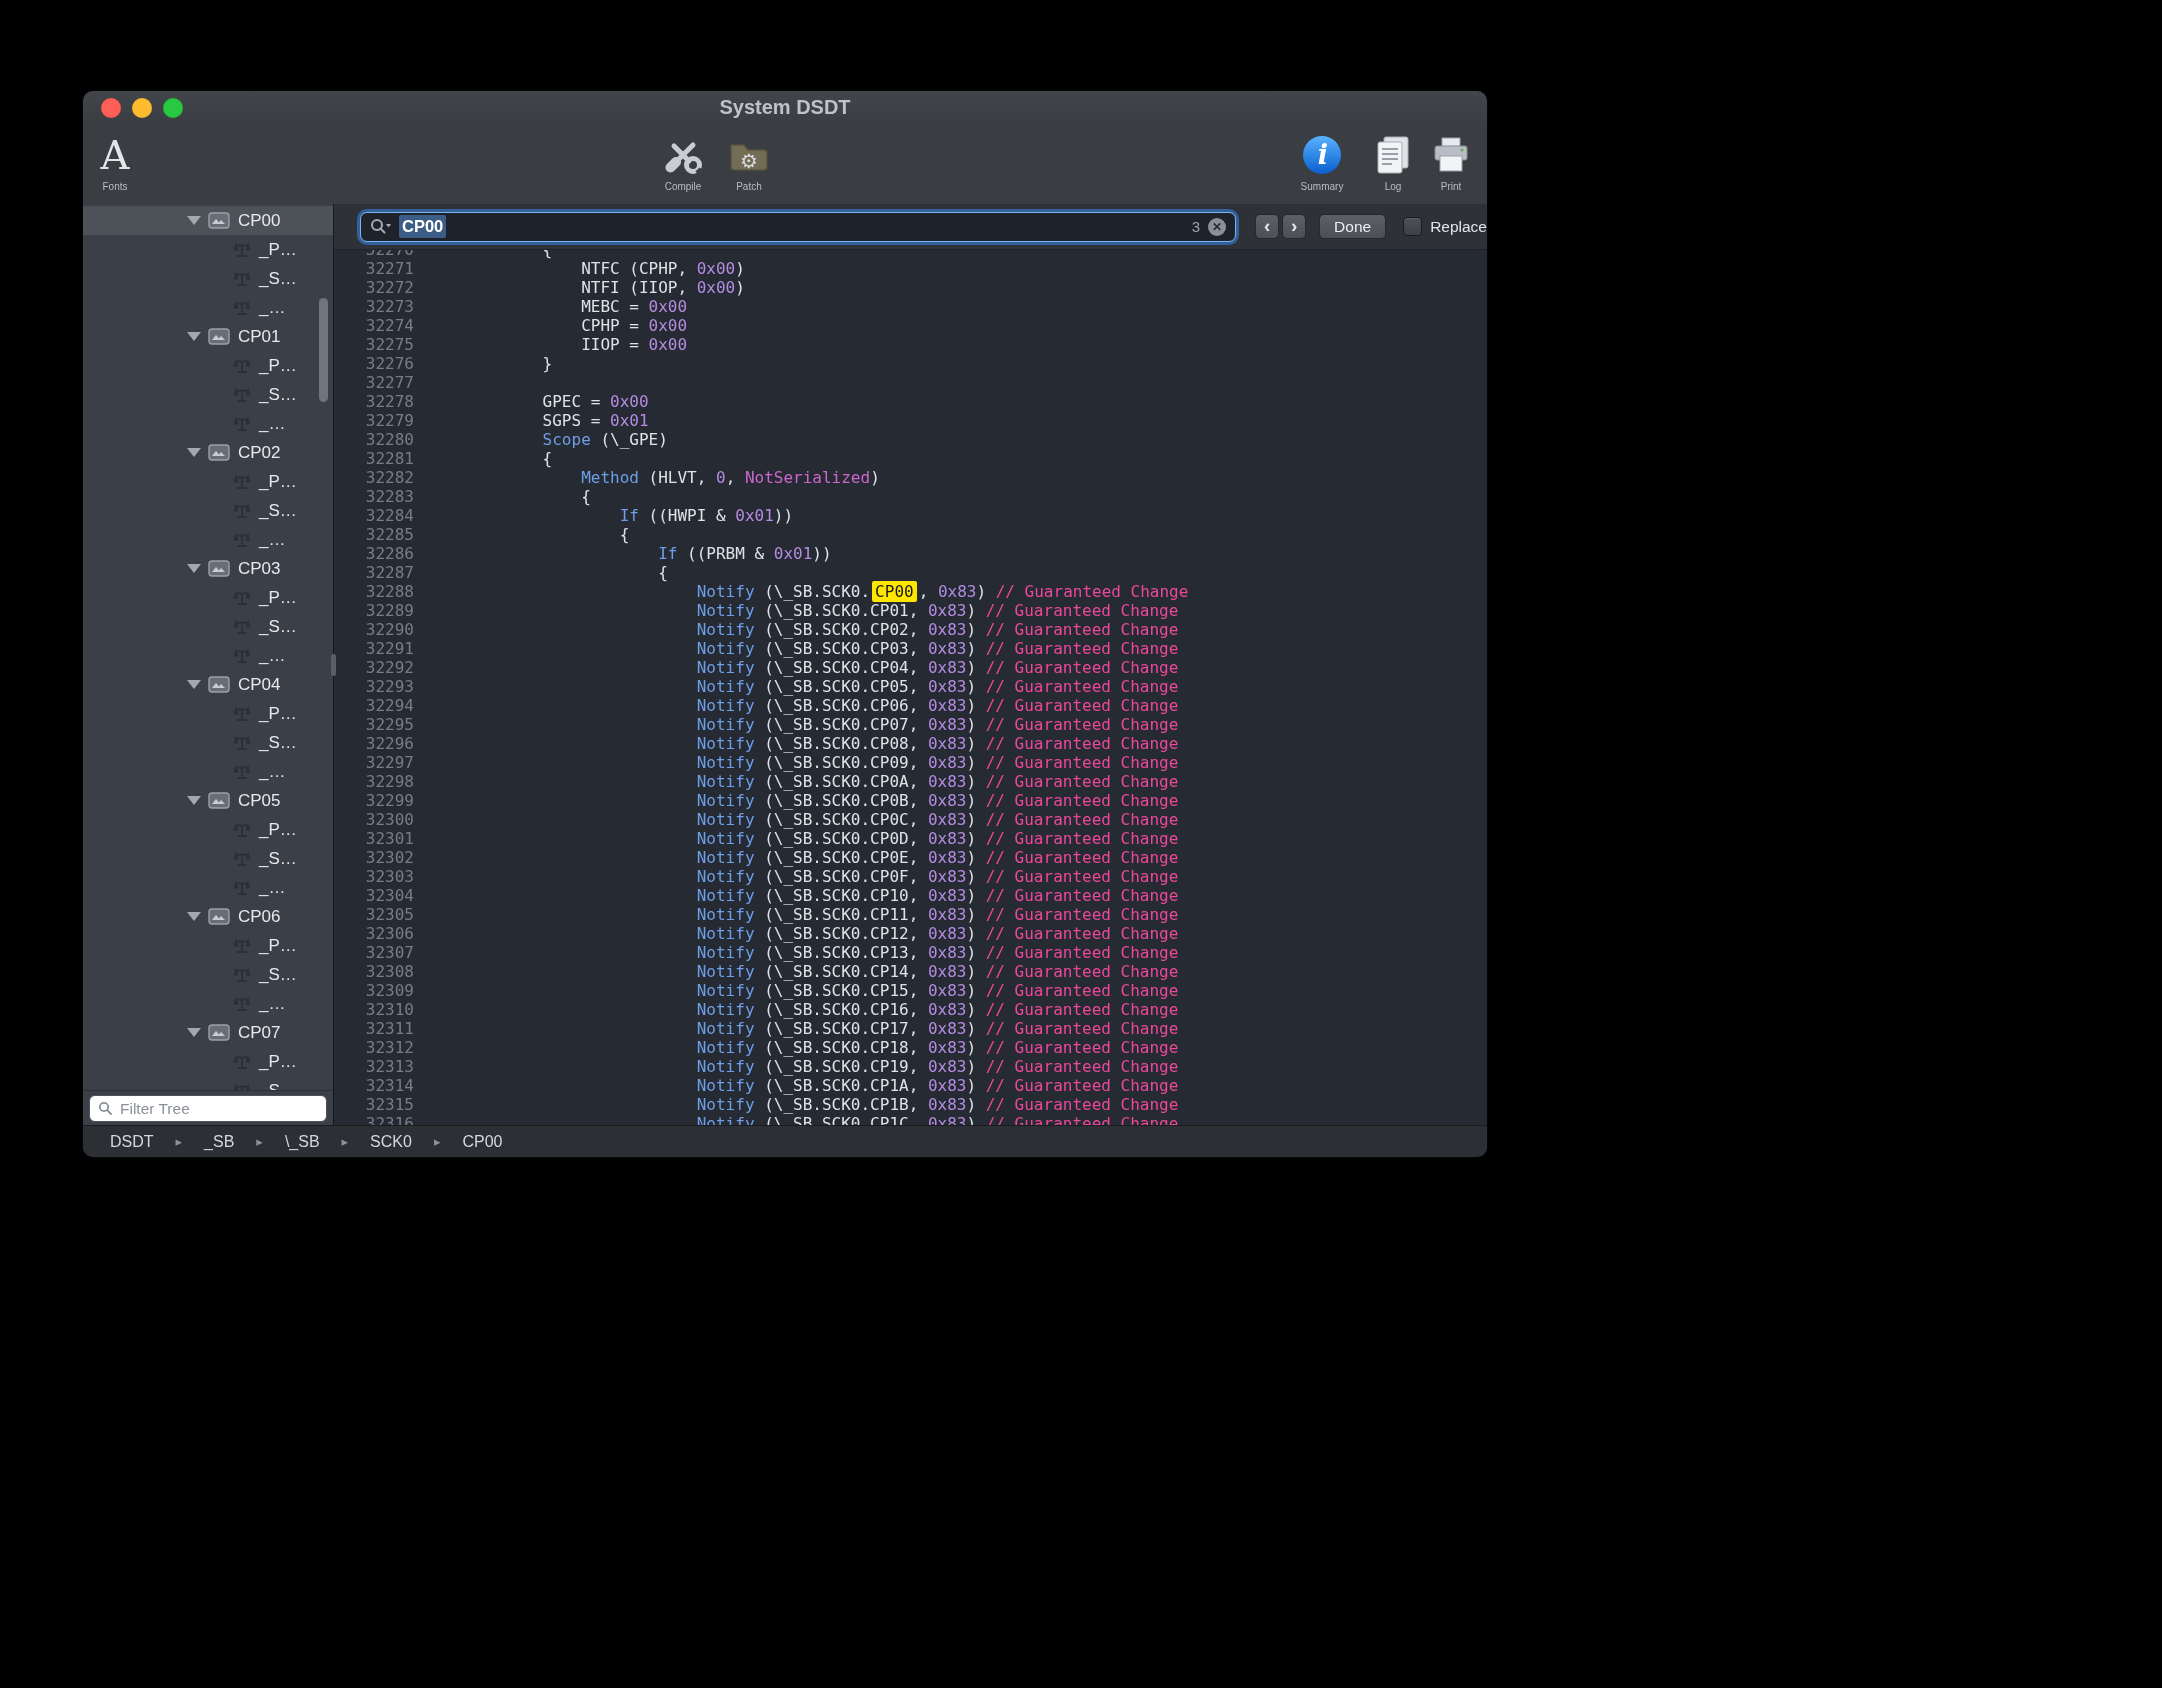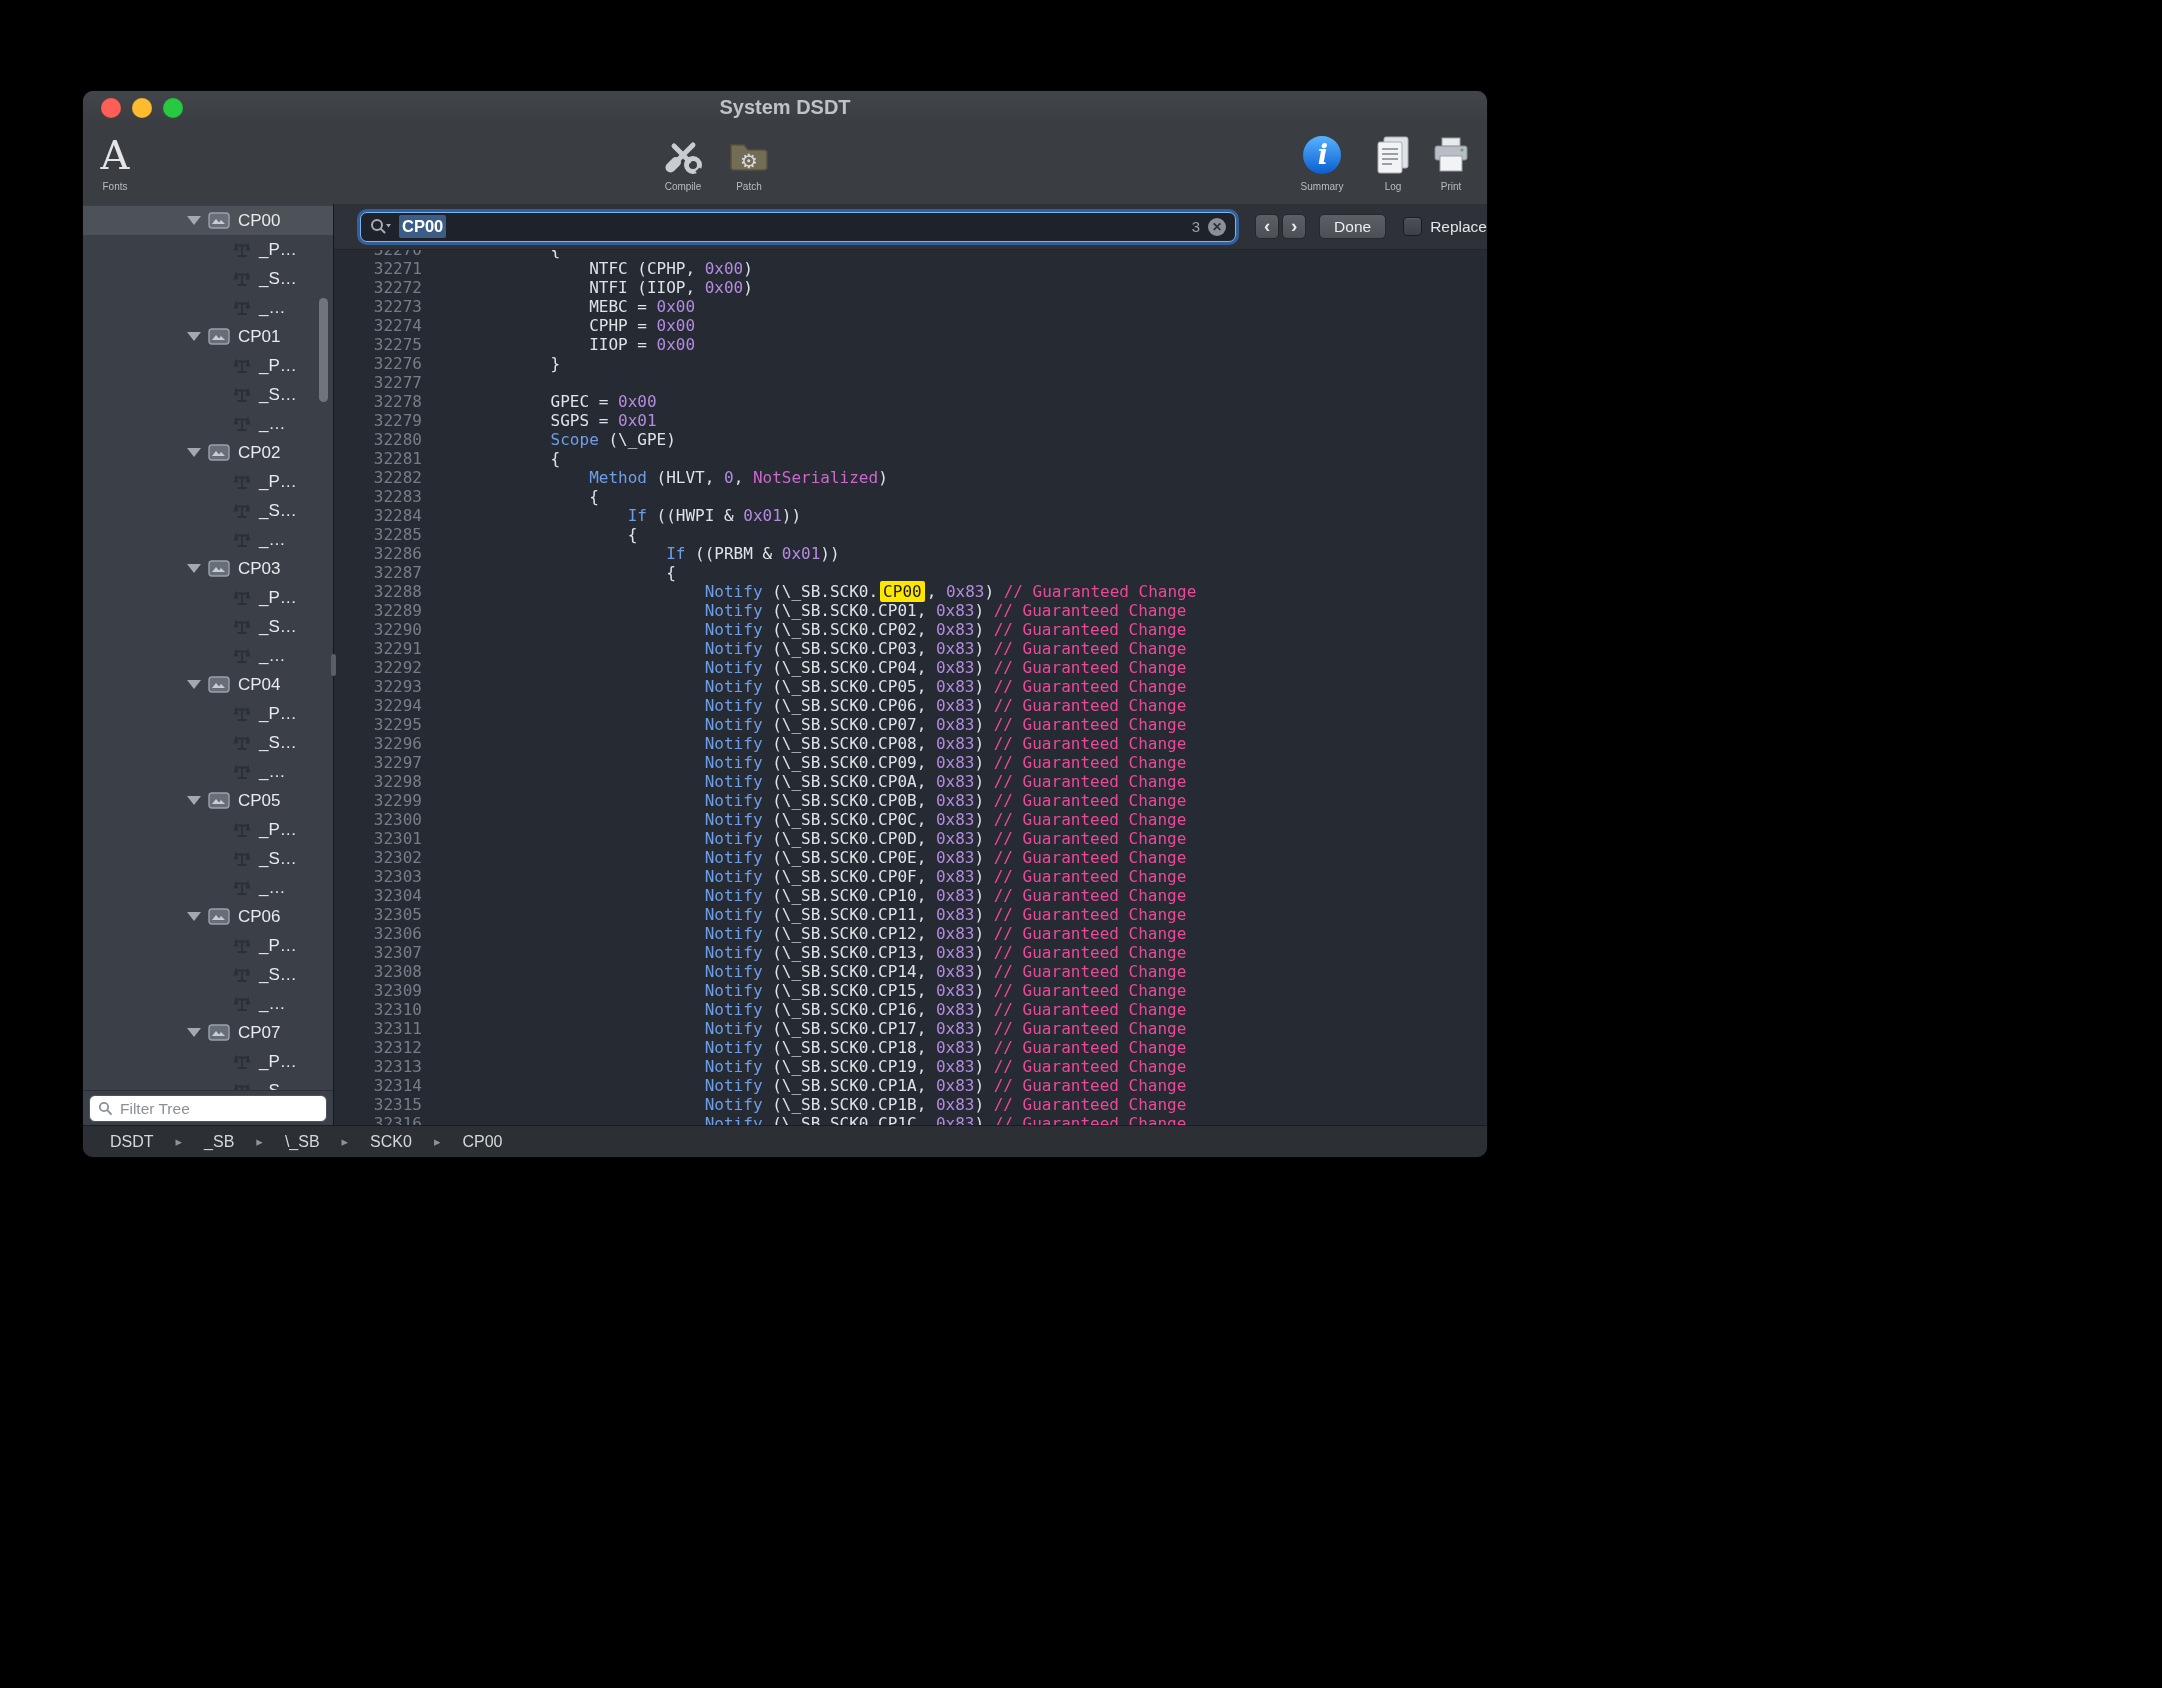--- a/index.html
+++ b/index.html
@@ -72,21 +72,21 @@
   .navbtn{width:24px;height:25px;background:linear-gradient(#5c6066,#4c5056);border:1px solid #26282c;
           border-radius:5px;color:#e6e7e9;font-size:19px;line-height:22px;text-align:center;font-weight:700;box-sizing:border-box;}
   .done-btn{margin-left:13px;height:25px;line-height:24px;padding:0 14px;background:linear-gradient(#5c6066,#4c5056);
             border:1px solid #26282c;border-radius:5px;color:#eceded;font-size:15.5px;box-sizing:border-box;}
   .replace-wrap{margin-left:17px;display:flex;align-items:center;gap:8px;justify-content:space-between;}
   .checkbox{width:17px;height:17px;border-radius:4px;background:linear-gradient(#4c5057,#3d4147);
             border:1px solid #191b1f;box-shadow:inset 0 1px 0 rgba(255,255,255,.08);}
   .replace-label{font-size:15.5px;color:#e3e5e8;}
   
   .code-clip{flex:1;overflow:hidden;position:relative;}
-  #code{margin-top:-10px;padding-left:20px;}
+  #code{margin-top:-10px;padding-left:12px;}
   .cl{height:19px;display:flex;font:16px/19px "DejaVu Sans Mono",monospace;white-space:pre;}
   .ln{width:68px;flex:none;text-align:right;color:#767d88;margin-right:13px;}
   .ct{white-space:pre;}
   .sg-p{color:#dfe3e8;}
   .sg-k{color:#6e9ee8;}
   .sg-n{color:#b48be0;}
   .sg-d{color:#cd66cd;}
   .sg-c{color:#ec4899;}
   .sg-m{background:#ffe600;color:#17181b;padding:1px 3px;border-radius:2px;margin:0 2px;}
   

